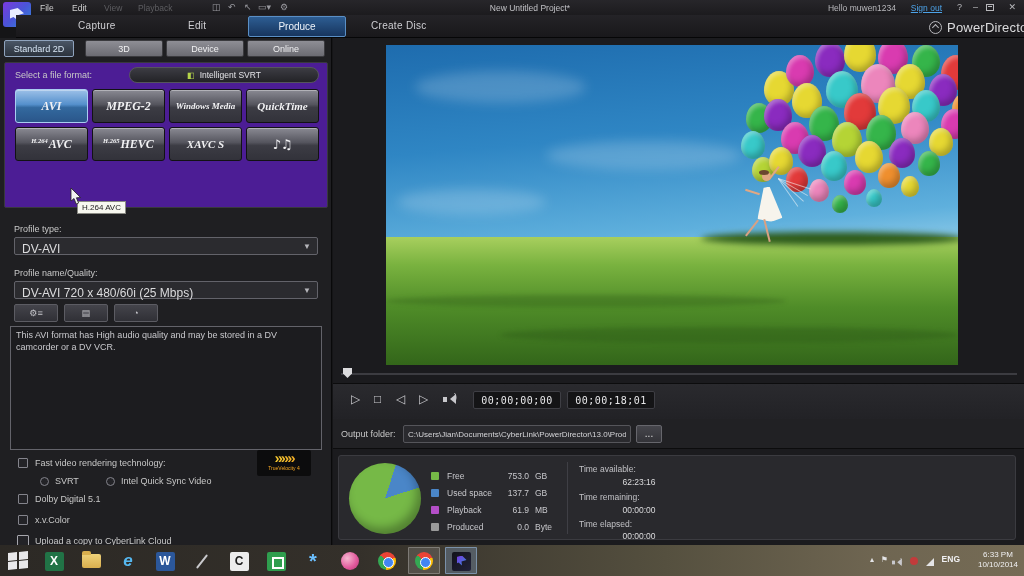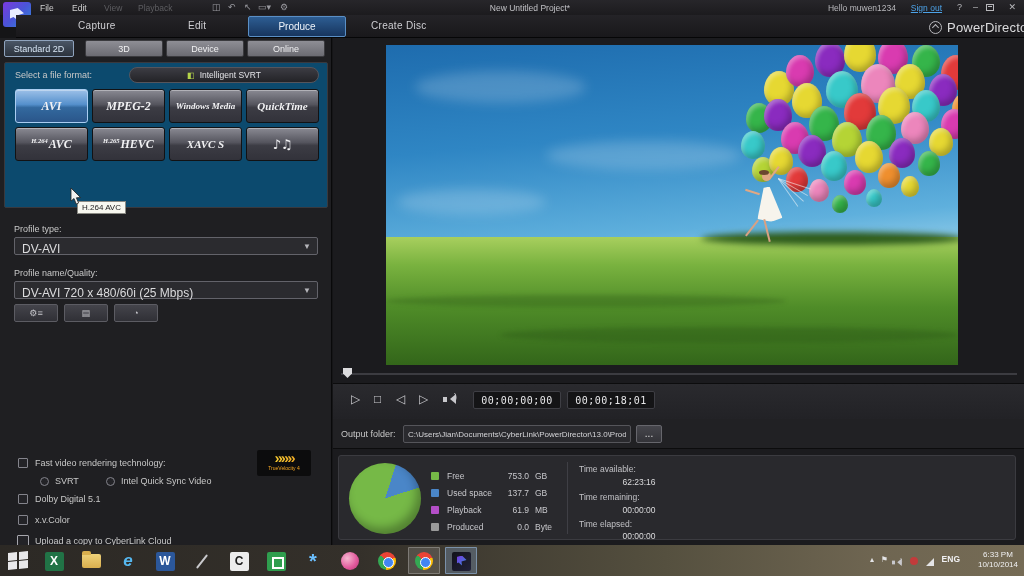--- a/index.html
+++ b/index.html
@@ -43,21 +43,21 @@
   #brand-circle:after { content:""; position:absolute; left:3px; top:3px; width:4px; height:4px;
     border-top:1.5px solid #b9b9bd; border-right:1.5px solid #b9b9bd; transform:rotate(-45deg); }
   #brand-name { font-size:13px; color:#dcdcde; letter-spacing:.2px; }
 
   
   #leftpanel { left:0; top:38px; width:332px; height:507px; background:#1f1f22; border-right:1px solid #09090a; }
   .subtab { top:2px; height:17px; line-height:16px; text-align:center; font-size:9px; color:#f0f0f2;
     border-radius:2px; cursor:pointer; background:linear-gradient(#8e8e95,#6b6b72); border:1px solid #3a3a3e; }
   .subtab.active { background:linear-gradient(#4a5666,#2c333d); border:1px solid #8fa3bd; color:#d8e6f5; }
 
-  #fmt-box { left:4px; top:24px; width:324px; height:146px; background:#0c4a6e; border:1px solid #39393e; border-radius:2px; }
+  #fmt-box { left:4px; top:24px; width:324px; height:146px; background:#4c1d95; border:1px solid #39393e; border-radius:2px; }
   #svrt-btn { right:8px; top:4px; width:190px; height:16px; background:linear-gradient(#3c3c43,#232327);
     border:1px solid #55555c; border-radius:8px; display:flex; align-items:center; justify-content:center; gap:5px; cursor:pointer; }
   #svrt-btn .svrt-ico { font-size:8px; color:#b5d44a; }
   #svrt-btn .svrt-txt { font-size:8.5px; color:#e4e4e8; }
 
   .fmt-btn { width:73px; height:34px; border-radius:3px; border:1px solid #121214; cursor:pointer;
     background:linear-gradient(#8a8a93 0%,#55555e 45%,#3c3c44 55%,#32323a 100%);
     box-shadow:inset 0 1px 0 rgba(255,255,255,.35);
     display:flex; align-items:center; justify-content:center;
     font-family:"Liberation Serif", serif; font-style:italic; font-weight:bold; font-size:12px; color:#f2f2f4; }
@@ -253,20 +253,21 @@
     <span class="abs lbl" style="left:14px;top:230px">Profile name/Quality:</span>
     <div class="abs select-box" style="top:243px">
       <span class="sel-txt">DV-AVI 720 x 480/60i (25 Mbps)</span>
       <span class="sel-arrow">▼</span>
     </div>
 
     <div class="abs mini-btn" style="left:14px">⚙≡</div>
     <div class="abs mini-btn" style="left:64px">▤</div>
     <div class="abs mini-btn" style="left:114px">◔</div>
 
+    <div class="abs" id="desc-box">This AVI format has High audio quality and may be stored in a DV camcorder or a DV VCR.</div>
 
     <div class="abs cb" style="left:18px;top:420px"></div>
     <span class="abs lbl" style="left:35px;top:420px">Fast video rendering technology:</span>
     <div class="abs" id="truevel">
       <div class="chev">»»»</div>
       <div class="tv-txt">TrueVelocity 4</div>
     </div>
 
     <div class="abs rd" style="left:40px;top:439px"></div>
     <span class="abs lbl" style="left:55px;top:438px">SVRT</span>

